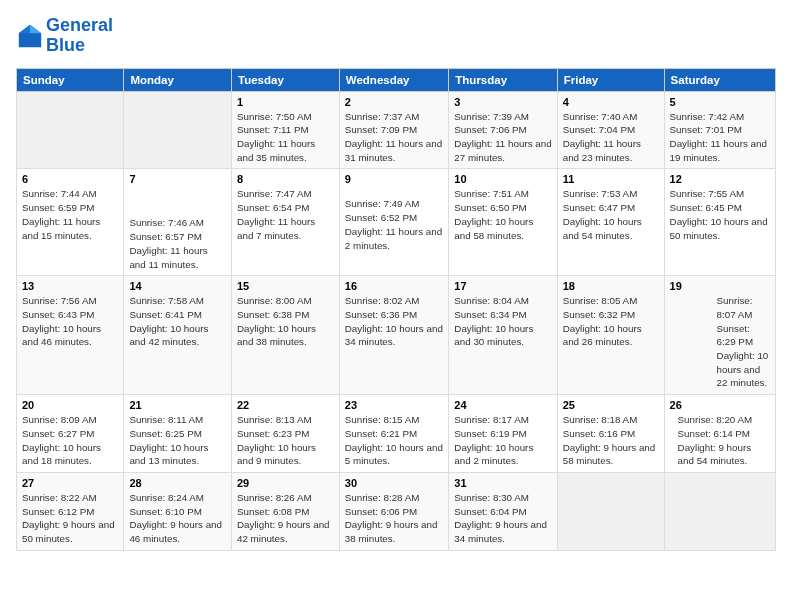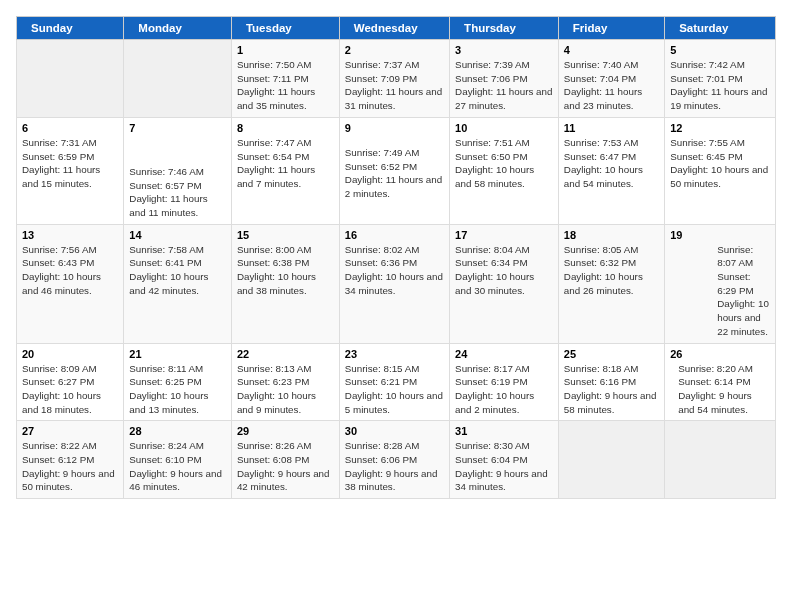--- a/index.html
+++ b/index.html
@@ -44,21 +44,21 @@
     }
     table {
       width: 100%;
       border-collapse: collapse;
       font-size: 10.5px;
     }
     thead tr th {
       background-color: #1565c0;
       color: #fff;
       text-align: left;
-      padding: 5px 14px;
+      padding: 5px 6px;
       font-size: 11.5px;
       font-weight: bold;
       border: 1px solid #ccc;
     }
     tbody tr td {
       vertical-align: top;
       border: 1px solid #ddd;
       padding: 4px 5px;
       min-height: 70px;
       height: 74px;
@@ -82,20 +82,39 @@
       line-height: 1.4;
     }
     .empty-cell {
       background-color: #f0f0f0 !important;
     }
   </style>
 </head>
 <body>
 
 <div class="container">
+  <div class="header">
+    <div class="logo">
+      <svg class="logo-icon" viewBox="0 0 40 40">
+        <polygon points="20,4 36,16 36,36 4,36 4,16" fill="#1565c0"></polygon>
+        <polygon points="20,4 36,16 20,16" fill="#42a5f5"></polygon>
+        <polygon points="20,4 4,16 20,16" fill="#1976d2"></polygon>
+      </svg>
+      <div>
+        <div style="font-size:18px;font-weight:bold;color:#333;line-height:1.1;">
+          <span style="color:#1565c0;">General</span>
+        </div>
+        <div style="font-size:18px;font-weight:bold;color:#1565c0;line-height:1.1;">Blue</div>
+      </div>
+    </div>
+    <div class="title-block">
+      <div class="month-title"></div>
+      <div class="subtitle"></div>
+    </div>
+  </div>
 
   <table>
     <thead>
       <tr>
       <th>Sunday</th>
           <th>Monday</th>
           <th>Tuesday</th>
           <th>Wednesday</th>
           <th>Thursday</th>
           <th>Friday</th>
@@ -133,21 +152,21 @@
           <td>
             <span class="day-num">5</span>
             <div class="day-info" style="white-space: pre-line;">Sunrise: 7:42 AM
 Sunset: 7:01 PM
 Daylight: 11 hours and 19 minutes.</div>
           </td>
         </tr>
         <tr>
           <td>
             <span class="day-num">6</span>
-            <div class="day-info" style="white-space: pre-line;">Sunrise: 7:31 AM
+            <div class="day-info" style="white-space: pre-line;">Sunrise: 7:44 AM
 Sunset: 6:59 PM
 Daylight: 11 hours and 15 minutes.</div>
           </td>
           <td>
             <span class="day-num">7</span>
             <div class="day-info" style="white-space: pre-line; margin-top: 31px;">Sunrise: 7:46 AM
 Sunset: 6:57 PM
 Daylight: 11 hours and 11 minutes.</div>
           </td>
           <td>

